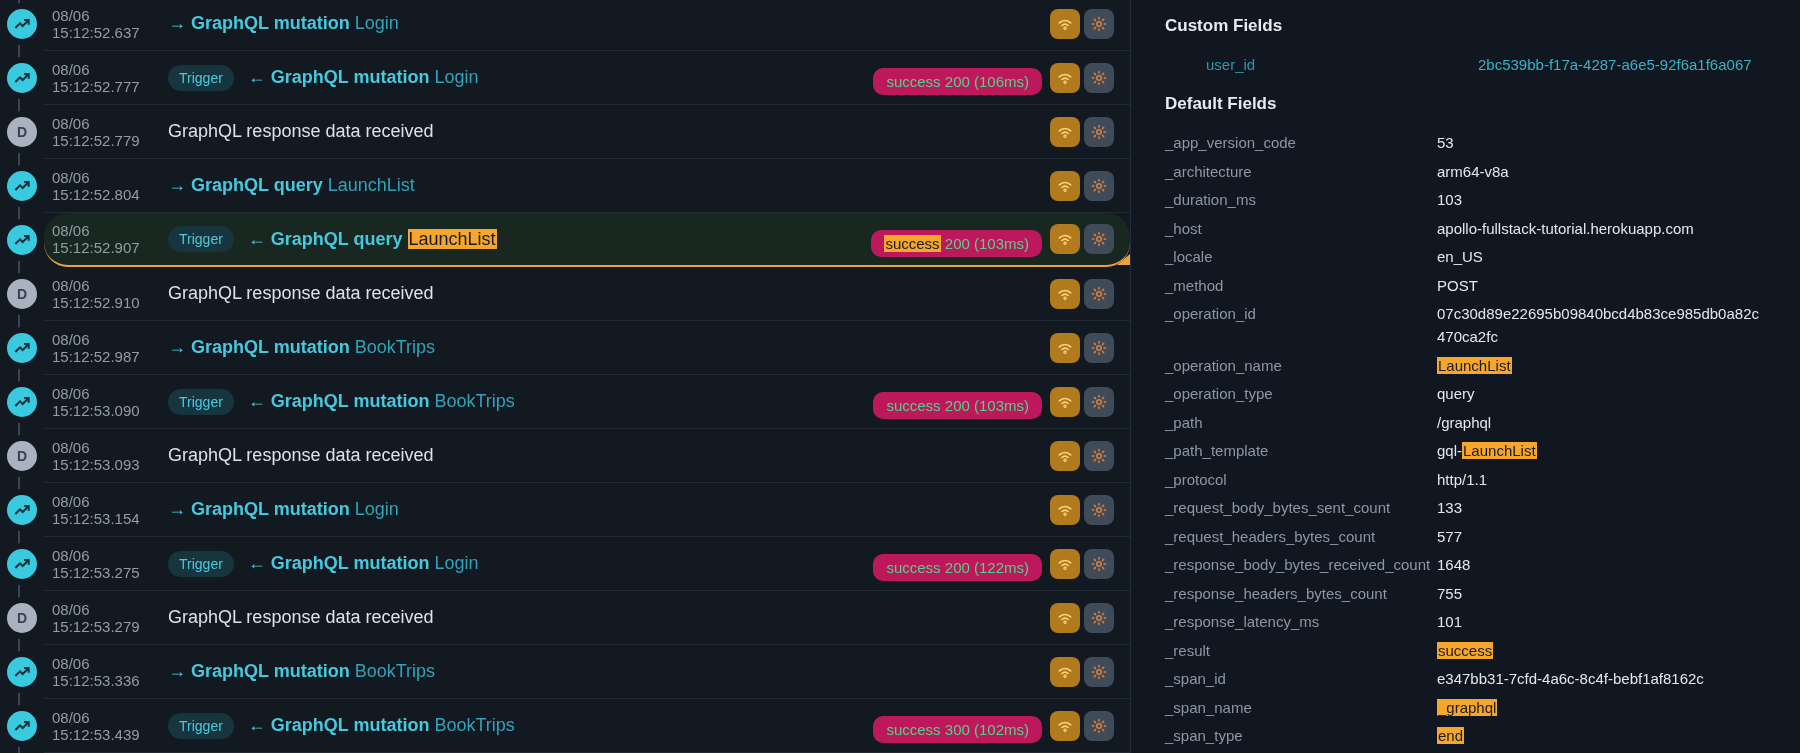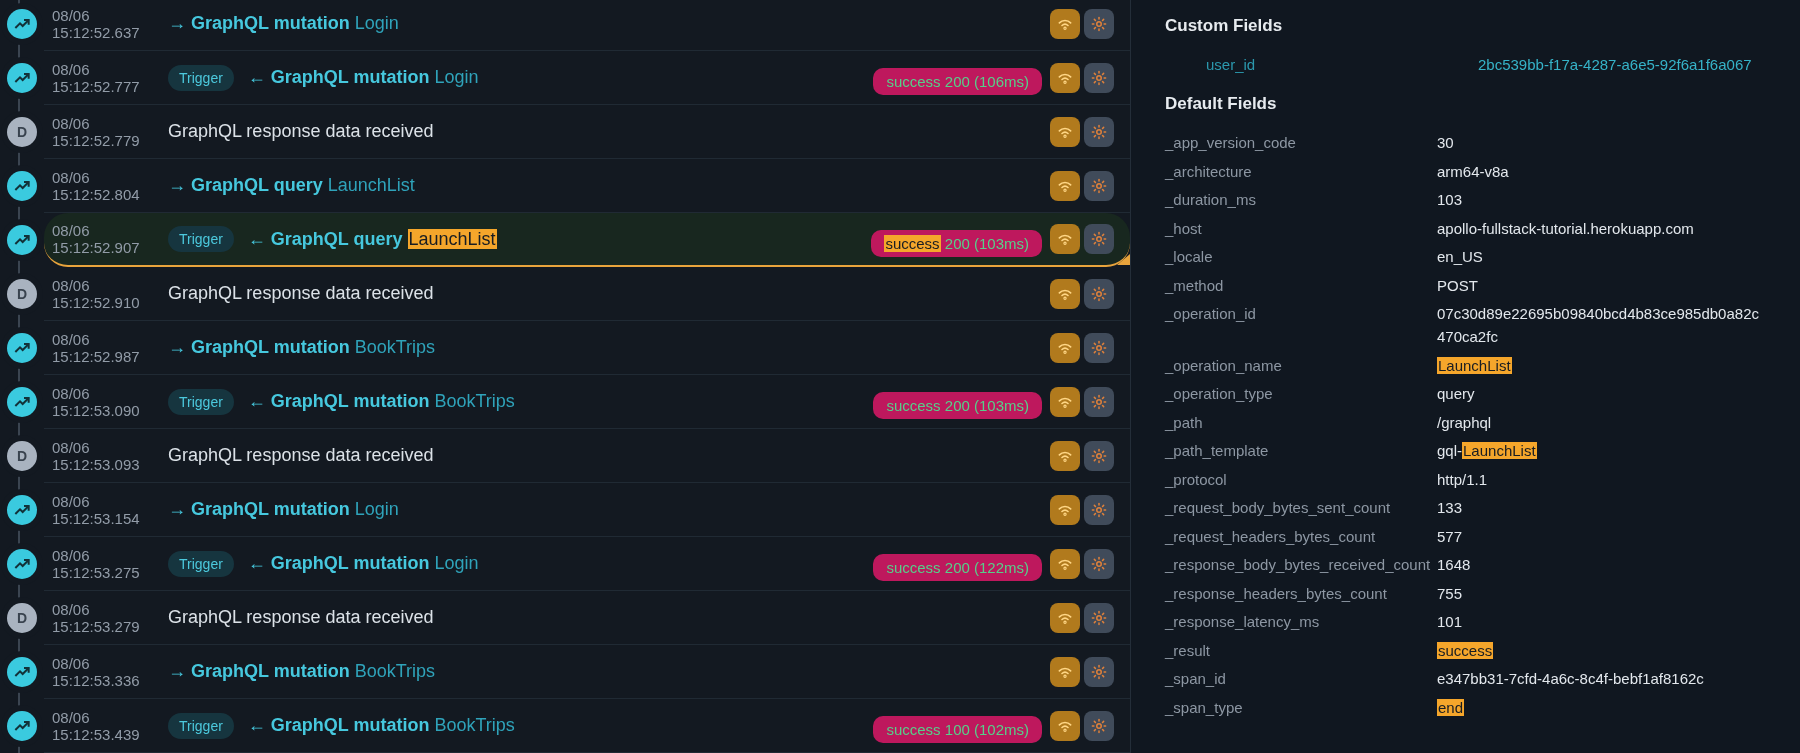--- a/index.html
+++ b/index.html
@@ -624,21 +624,21 @@
           <path d="M15 6 L22 6 L22 13" stroke="#123239" stroke-width="3" fill="none"></path>
         </svg>
 
       </div>
     </div>
     <div class="content">
       <div class="time">08/06 15:12:53.439</div>
       <div class="trigger-badge">Trigger</div>
       <div class="event"><span class="elabel">← GraphQL mutation </span><span class="ename"><span>BookTrips</span></span></div>
       <div class="actions">
-        <div class="status-badge"><span>success 100 (102ms)</span></div>
+        <div class="status-badge"><span>success 300 (102ms)</span></div>
         <button class="icon-btn btn-wifi">
           <svg width="18" height="18" viewBox="0 0 24 24" fill="none">
             <path d="M4.5 10.5 a 10.5 10.5 0 0 1 15 0" stroke="#ffd685" stroke-width="2.2" stroke-linecap="round"></path>
             <path d="M8 14 a 6 6 0 0 1 8 0" stroke="#ffd685" stroke-width="2.2" stroke-linecap="round"></path>
             <circle cx="12" cy="17.6" r="1.5" stroke="#ffd685" stroke-width="1.5" fill="none"></circle>
           </svg>
         </button>
         <button class="icon-btn btn-sun">
           <svg width="18" height="18" viewBox="0 0 24 24" fill="none">
             <circle cx="12" cy="12" r="3" stroke="#e0813a" stroke-width="2" fill="none"></circle>
@@ -666,21 +666,21 @@
     <div>
         <div class="frow custom">
     <div class="fkey">user_id</div>
     <div class="fval"><span>2bc539bb-f17a-4287-a6e5-92f6a1f6a067</span></div>
   </div>
       </div>
     <div class="section-title">Default Fields</div>
     <div>
         <div class="frow">
     <div class="fkey">_app_version_code</div>
-    <div class="fval"><span>30</span></div>
+    <div class="fval"><span>53</span></div>
   </div>
         <div class="frow">
     <div class="fkey">_architecture</div>
     <div class="fval"><span>arm64-v8a</span></div>
   </div>
         <div class="frow">
     <div class="fkey">_duration_ms</div>
     <div class="fval"><span>103</span></div>
   </div>
         <div class="frow">
@@ -741,19 +741,23 @@
   </div>
         <div class="frow">
     <div class="fkey">_result</div>
     <div class="fval"><span class="hl">success</span></div>
   </div>
         <div class="frow">
     <div class="fkey">_span_id</div>
     <div class="fval"><span>e347bb31-7cfd-4a6c-8c4f-bebf1af8162c</span></div>
   </div>
         <div class="frow">
+    <div class="fkey">_span_name</div>
+    <div class="fval"><span class="hl">_graphql</span></div>
+  </div>
+        <div class="frow">
     <div class="fkey">_span_type</div>
     <div class="fval"><span class="hl">end</span></div>
   </div>
       </div>
   </div>
 
 </div>
 
 </body></html>

